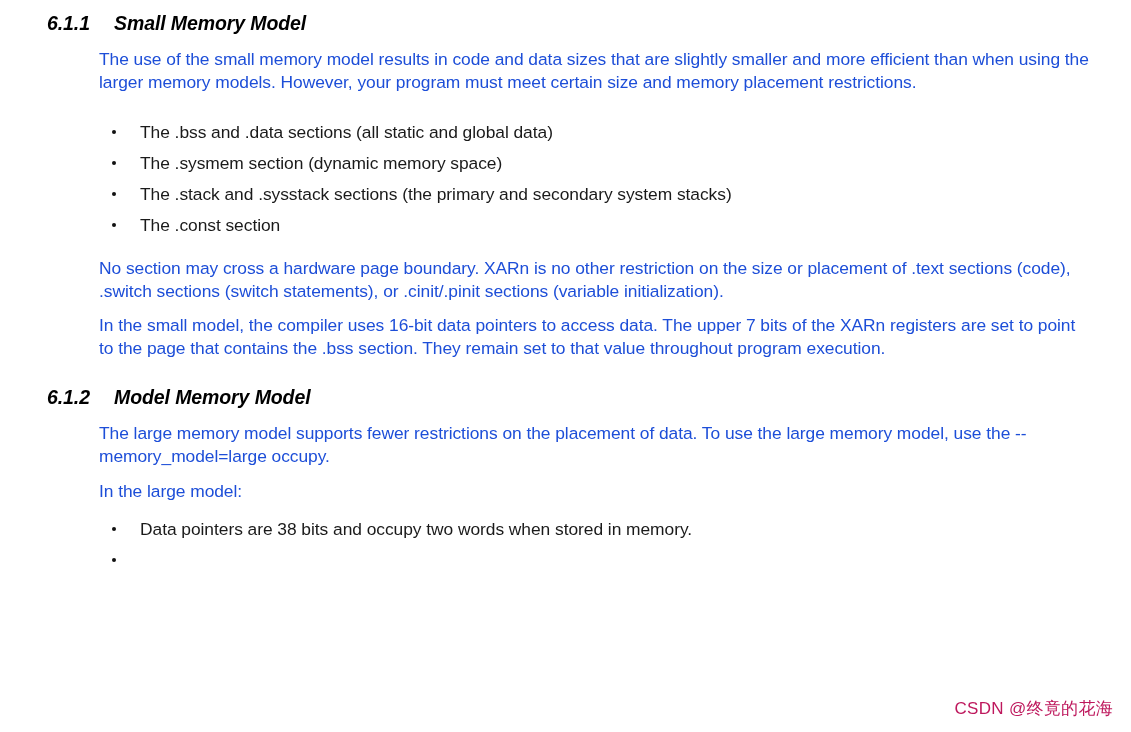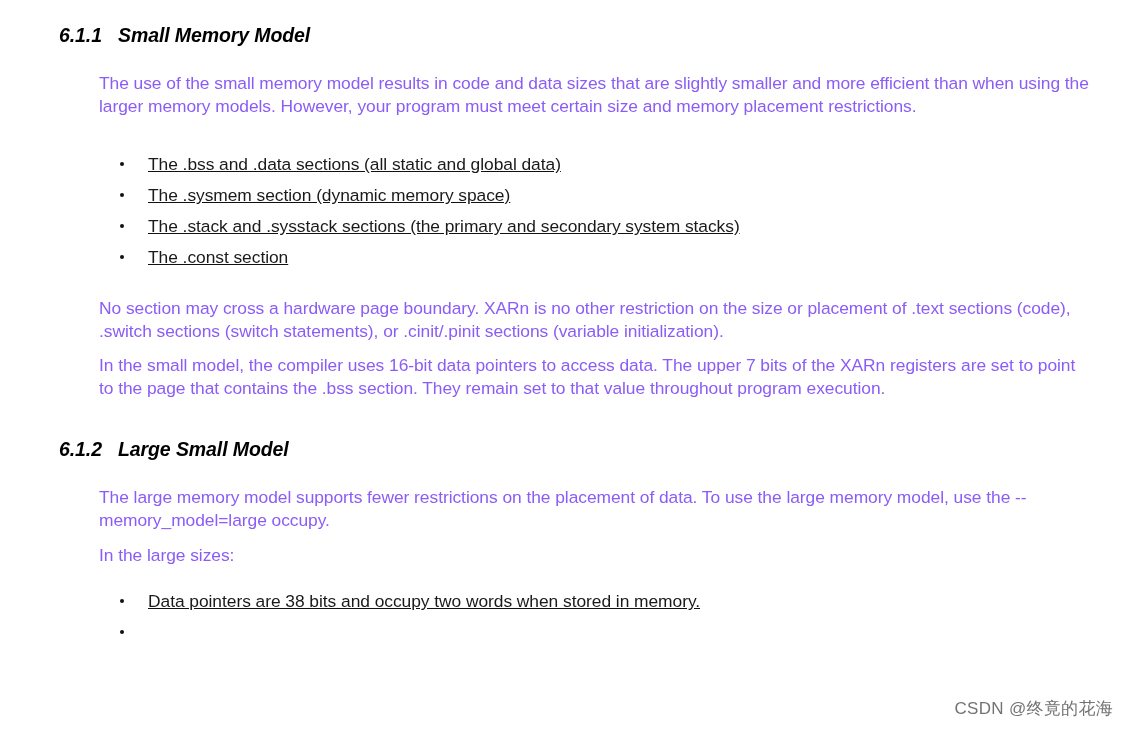--- a/index.html
+++ b/index.html
@@ -28,51 +28,51 @@
     position: relative;
   }
   .heading {
     display: flex;
     align-items: baseline;
     font-weight: bold;
     font-style: italic;
     font-size: 19.5px;
     letter-spacing: -0.1px;
     color: #000000;
-    margin: 12px;
+    margin: 0;
     padding-left: 47px;
+    gap: 8px;
   }
   .heading .num {
     width: 59px;
     flex: 0 0 59px;
   }
   .heading .title {
     white-space: nowrap;
   }
 
   
   .body-block {
     padding-left: 99px;
     padding-right: 30px;
   }
   p.para {
     margin: 0;
     font-size: 17.4px;
     line-height: 22.6px;
-    color: #8b5cf6;
+    color: #1d4ed8;
     max-width: 990px;
     letter-spacing: -0.05px;
   }
 
   
   ul.bullets {
     list-style: none;
-    margin: 16px;
+    margin: 8px;
     padding: 0;
-    text-decoration: underline;
   }
   ul.bullets li {
     position: relative;
     padding-left: 33px;
     font-size: 17.4px;
     line-height: 22.6px;
     color: #1a1a1a;
     letter-spacing: -0.05px;
   }
   ul.bullets li .dot {
@@ -95,21 +95,21 @@
   .sp-top     { height: 12px; }
 
   ul.bullets li + li { margin-top: 8.5px; }
 
   
   .watermark {
     position: absolute;
     right: 18px;
     bottom: 12px;
     font-size: 17px;
-    color: #737373;
+    color: #be185d;
     white-space: nowrap;
     user-select: none;
     letter-spacing: 0.3px;
   }
 </style>
 </head>
 <body>
 
 <div class="page">
 
@@ -162,32 +162,32 @@
 
     </div>
   </div>
 
   <div class="sp-sec"></div>
 
   <div class="section">
 
     <div class="heading">
       <span class="num">6.1.2</span>
-      <span class="title">Large Small Model</span>
+      <span class="title">Model Memory Model</span>
     </div>
 
     <div class="sp-h-to-p"></div>
 
     <div class="body-block">
 
       <p class="para">The large memory model supports fewer restrictions on the placement of data. To use the large memory model, use the --memory_model=large occupy.</p>
 
       <div class="sp-p-to-p"></div>
 
-      <p class="para">In the large sizes:</p>
+      <p class="para">In the large model:</p>
 
       <div class="sp-p-to-ul"></div>
 
       <ul class="bullets">
         <li>
           <span class="dot"></span>
           <span>Data pointers are 38 bits and occupy two words when stored in memory.</span>
         </li>
         <li>
           <span class="dot"></span>

